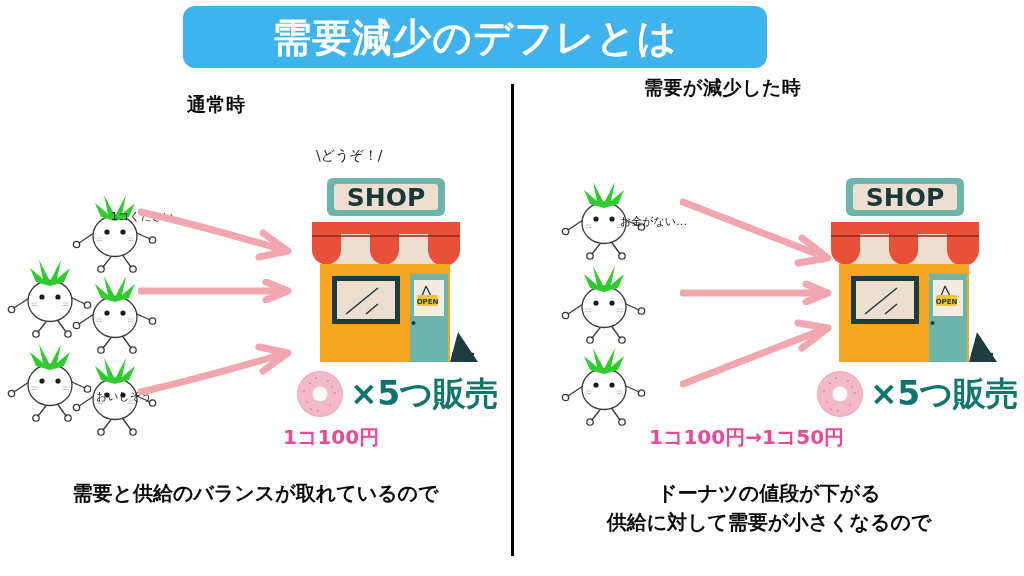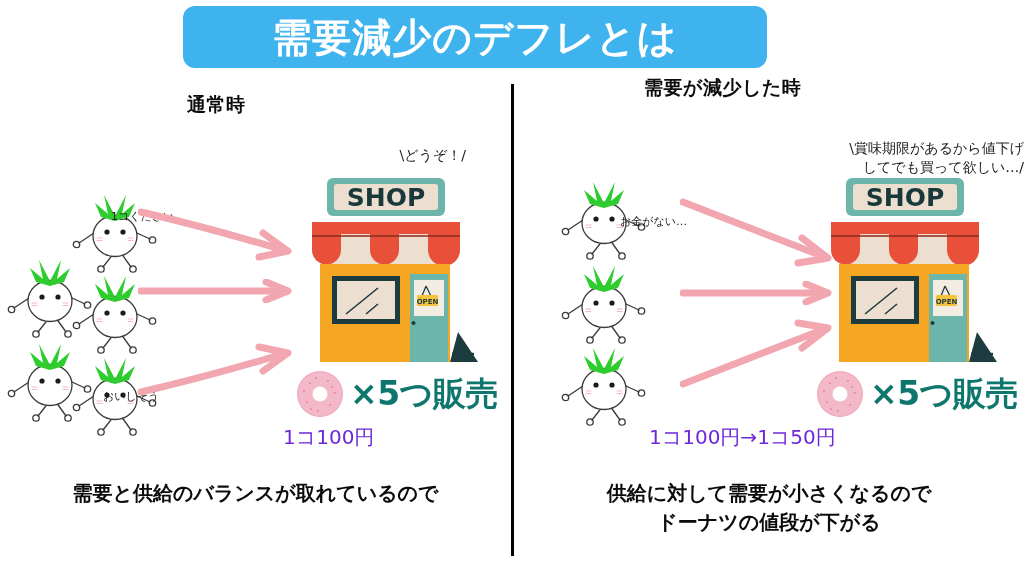--- a/index.html
+++ b/index.html
@@ -82,21 +82,21 @@
     color: #1b1b1b;
     white-space: nowrap;
     line-height: 1.15;
     margin-top: 41px;
   }
   .shop-speech {
     position: absolute;
     font-size: 14px;
     color: #1b1b1b;
     white-space: nowrap;
-    text-align: right;
+    text-align: left;
     line-height: 1.35;
   }
 
   
   .shop { position: absolute; }
 
   
   .donut-row {
     position: absolute;
     display: flex;
@@ -106,22 +106,22 @@
     font-size: 33px;
     font-weight: bold;
     color: #0f766e;
     white-space: nowrap;
     margin-left: 4px;
     letter-spacing: -0.5px;
   }
   .price-line {
     position: absolute;
     font-size: 20px;
-    font-weight: normal;
-    color: #6d28d9;
+    font-weight: bold;
+    color: #ec4899;
     white-space: nowrap;
   }
 
   
   .caption {
     position: absolute;
     text-align: center;
     font-size: 20px;
     font-weight: bold;
     color: #0b0b0b;
@@ -257,21 +257,21 @@
       <path d="M57 57 L62 57"></path>
         <path d="M57 59.5 L62 59.5"></path>
     </g>
   </svg>
 
   <svg class="turnip" style="left:6px;  top:166px; opacity:0;" viewBox="0 0 86 96">
     <ellipse cx="44" cy="55" rx="22" ry="20.5" fill="#ffffff"></ellipse>
   </svg>
 
   <div class="speech" style="left:111px; top:170px;">1コください</div>
-  <div class="speech" style="left:103px; top:350px;">おいしそう</div>
+  <div class="speech" style="left:96px; top:350px;">おいしそう</div>
 
   <svg class="arrow" style="left:138px; top:202px; width:162px; height:62px;" viewBox="0 0 162 62">
     <path d="M3 10 C55 22, 105 36, 145 48" stroke="#f2a6b0" stroke-width="7" fill="none" stroke-linecap="round"></path>
     <path d="M125 31 L150 49 L121 55" stroke="#f2a6b0" stroke-width="7" fill="none" stroke-linecap="round" stroke-linejoin="round"></path>
   </svg>
   <svg class="arrow" style="left:138px; top:279px; width:162px; height:24px;" viewBox="0 0 162 24">
     <path d="M3 12 L145 12" stroke="#f2a6b0" stroke-width="7" fill="none" stroke-linecap="round"></path>
     <path d="M128 3 L150 12 L128 21" stroke="#f2a6b0" stroke-width="7" fill="none" stroke-linecap="round" stroke-linejoin="round"></path>
   </svg>
   <svg class="arrow" style="left:138px; top:340px; width:162px; height:62px;" viewBox="0 0 162 62">
@@ -421,24 +421,20 @@
   </svg>
   <svg class="arrow" style="left:166px; top:281px; width:160px; height:24px;" viewBox="0 0 160 24">
     <path d="M3 12 L142 12" stroke="#f2a6b0" stroke-width="7" fill="none" stroke-linecap="round"></path>
     <path d="M126 3 L148 12 L126 21" stroke="#f2a6b0" stroke-width="7" fill="none" stroke-linecap="round" stroke-linejoin="round"></path>
   </svg>
   <svg class="arrow" style="left:166px; top:318px; width:160px; height:72px;" viewBox="0 0 160 72">
     <path d="M3 66 C50 48, 100 28, 142 12" stroke="#f2a6b0" stroke-width="7" fill="none" stroke-linecap="round"></path>
     <path d="M118 5 L148 10 L122 30" stroke="#f2a6b0" stroke-width="7" fill="none" stroke-linecap="round" stroke-linejoin="round"></path>
   </svg>
 
-  <div class="shop-speech" style="left:268px; top:139px; width:242px;">
-    <span>\賞味期限があるから値下げ</span><br>
-    <span>してでも買って欲しい…/</span>
-  </div>
 
   <svg class="shop" style="left:305px; top:176px; width:200px; height:194px;" viewBox="0 0 200 194">
     <rect x="27" y="2" width="118" height="38" rx="6" fill="#6bb5ab"></rect>
     <rect x="34" y="8" width="104" height="26" rx="3" fill="#ecdfd0"></rect>
     <text x="86" y="30" font-family="'DejaVu Sans','Liberation Sans',sans-serif" font-size="25" font-weight="bold" fill="#18383c" text-anchor="middle">SHOP</text>
     <path d="M12 46 h148 v28 a14 14 0 0 1 -14 14 h-120 a14 14 0 0 1 -14 -14 z" fill="#ecdfd0"></path>
     <path d="M12 46 h29 v28 a14.5 14.5 0 0 1 -29 0 z" fill="#e8503a"></path>
     <path d="M70 46 h29 v28 a14.5 14.5 0 0 1 -29 0 z" fill="#e8503a"></path>
     <path d="M128 46 h32 v28 a16 16 0 0 1 -32 0 z" fill="#e8503a"></path>
     <path d="M12 46 h148 v12 h-148 z" fill="#e8503a"></path>
@@ -477,16 +473,16 @@
           <circle cx="22" cy="10" r="1.1"></circle>
         <circle cx="38" cy="19" r="1.1"></circle>
           <circle cx="17" cy="41" r="1.1"></circle>
       </g>
     </svg>
     <span class="donut-label">×5つ販売</span>
   </div>
   <div class="price-line" style="left:135px; top:424px;">1コ100円→1コ50円</div>
 
   <div class="caption" style="left:0; top:479px; width:510px;">
+    <span class="caption-line">ドーナツの値段が下がる</span>
     <span class="caption-line">供給に対して需要が小さくなるので</span>
-    <span class="caption-line">ドーナツの値段が下がる</span>
   </div>
 </div>
 
 </body></html>

